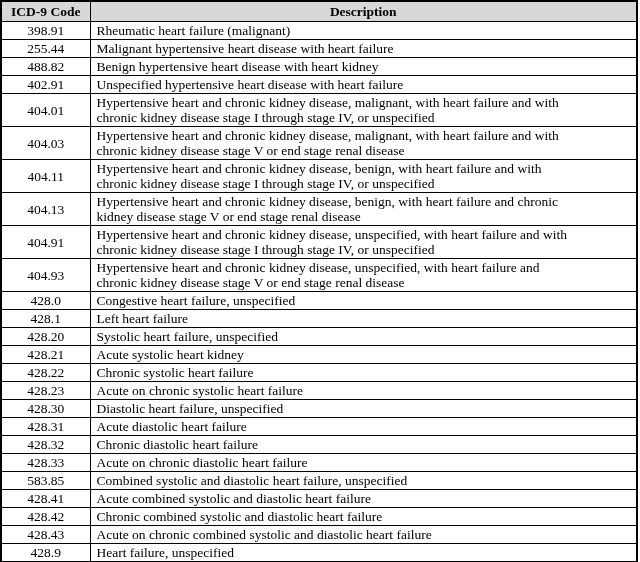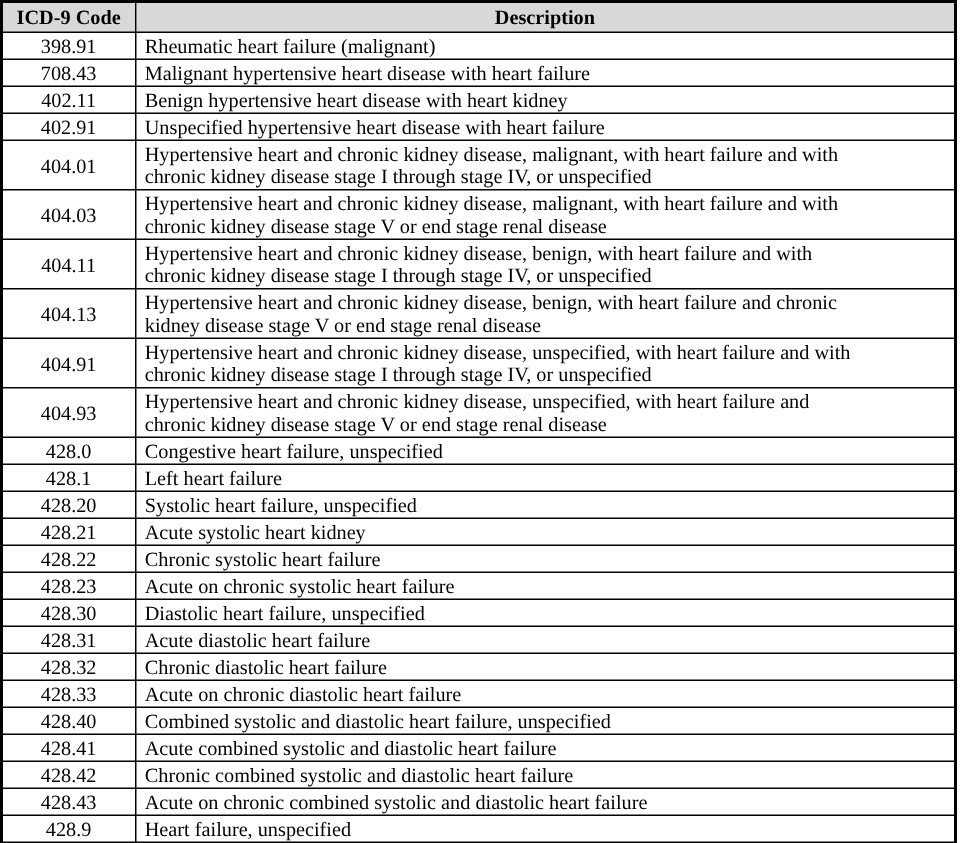--- a/index.html
+++ b/index.html
@@ -60,25 +60,25 @@
       <th>ICD-9 Code</th>
       <th>Description</th>
     </tr>
   </thead>
   <tbody>
       <tr>
         <td class="code-cell">398.91</td>
         <td class="desc-cell">Rheumatic heart failure (malignant)</td>
       </tr>
       <tr>
-        <td class="code-cell">708.43</td>
+        <td class="code-cell">255.44</td>
         <td class="desc-cell">Malignant hypertensive heart disease with heart failure</td>
       </tr>
       <tr>
-        <td class="code-cell">402.11</td>
+        <td class="code-cell">488.82</td>
         <td class="desc-cell">Benign hypertensive heart disease with heart kidney</td>
       </tr>
       <tr>
         <td class="code-cell">402.91</td>
         <td class="desc-cell">Unspecified hypertensive heart disease with heart failure</td>
       </tr>
       <tr>
         <td class="code-cell">404.01</td>
         <td class="desc-cell">Hypertensive heart and chronic kidney disease, malignant, with heart failure and with
 chronic kidney disease stage I through stage IV, or unspecified</td>
@@ -142,21 +142,21 @@
       </tr>
       <tr>
         <td class="code-cell">428.32</td>
         <td class="desc-cell">Chronic diastolic heart failure</td>
       </tr>
       <tr>
         <td class="code-cell">428.33</td>
         <td class="desc-cell">Acute on chronic diastolic heart failure</td>
       </tr>
       <tr>
-        <td class="code-cell">428.40</td>
+        <td class="code-cell">583.85</td>
         <td class="desc-cell">Combined systolic and diastolic heart failure, unspecified</td>
       </tr>
       <tr>
         <td class="code-cell">428.41</td>
         <td class="desc-cell">Acute combined systolic and diastolic heart failure</td>
       </tr>
       <tr>
         <td class="code-cell">428.42</td>
         <td class="desc-cell">Chronic combined systolic and diastolic heart failure</td>
       </tr>

